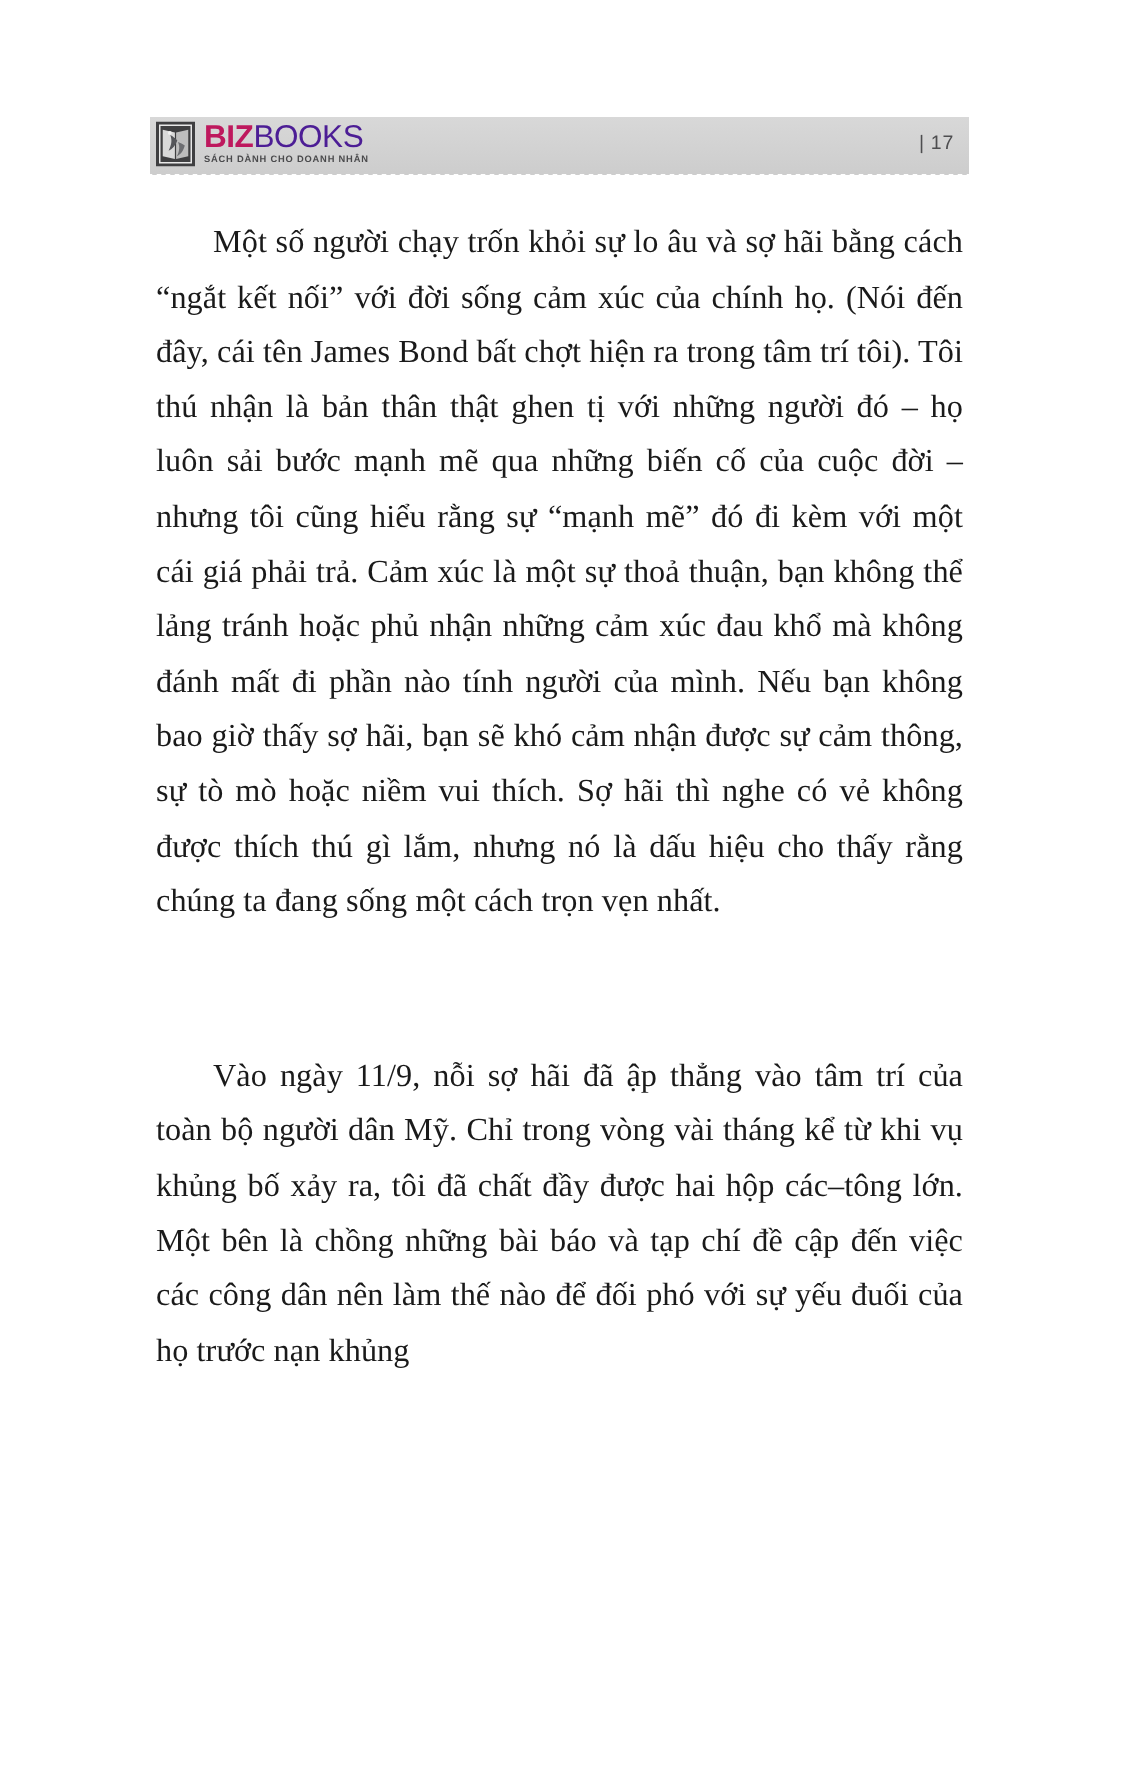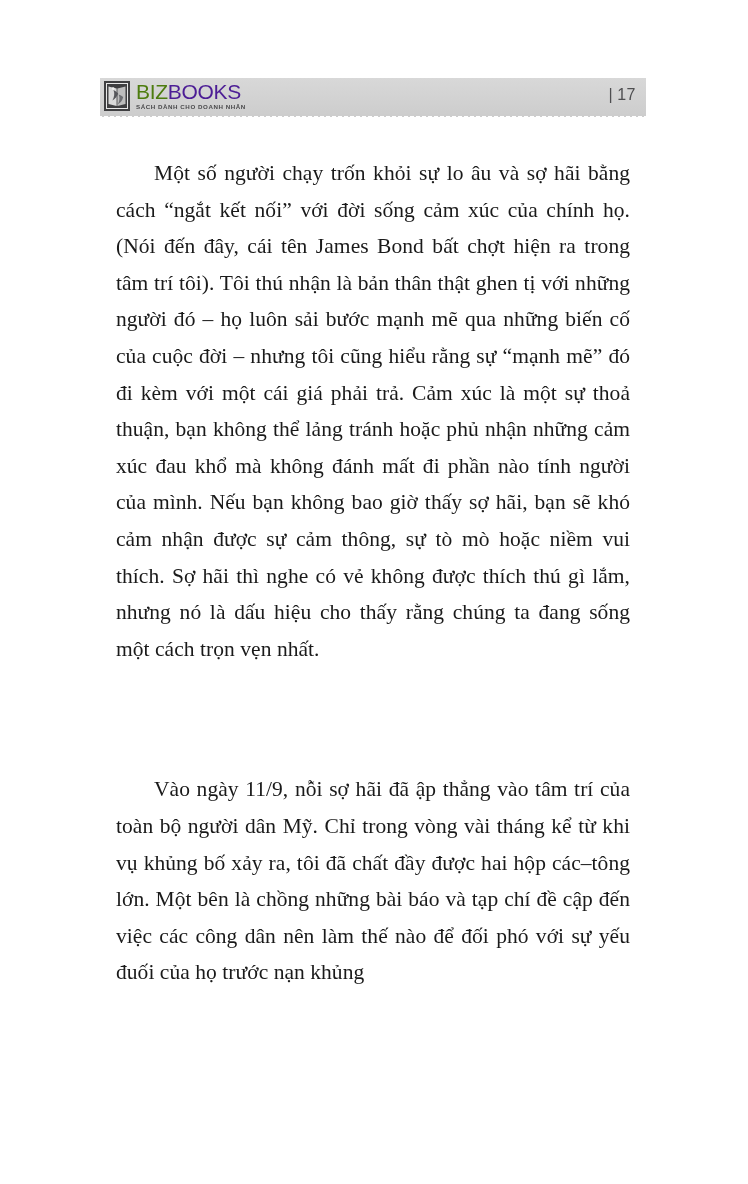--- a/index.html
+++ b/index.html
@@ -73,22 +73,22 @@
     padding-top: 1px;
   }
   .brand-wordmark {
     font-family: "Liberation Sans", "DejaVu Sans", sans-serif;
     font-size: 21px;
     line-height: 21px;
     letter-spacing: -0.3px;
     white-space: nowrap;
   }
   .brand-wordmark .biz {
-    font-weight: 400;
-    color: #4d7c0f;
+    font-weight: 700;
+    color: #be185d;
   }
   .brand-wordmark .books {
     font-weight: 400;
     color: #4c1d95;
   }
   .brand-tagline {
     font-family: "Liberation Sans", "DejaVu Sans", sans-serif;
     font-size: 6.2px;
     line-height: 8px;
     letter-spacing: 0.55px;
@@ -96,40 +96,40 @@
     color: #4a4a4c;
     white-space: nowrap;
     margin-top: 1px;
   }
 
   .folio {
     position: absolute;
     right: 10px;
     top: 7px;
     font-family: "Liberation Sans", "DejaVu Sans", sans-serif;
-    font-size: 16px;
+    font-size: 13px;
     line-height: 20px;
     color: #4e4e50;
     letter-spacing: 0.5px;
     white-space: nowrap;
   }
   .folio .rule {
     color: #4e4e50;
     margin-right: 4px;
   }
 
   
   .body-col {
     position: absolute;
     left: 100px;
     top: 139px;
     width: 546px;
   }
   p.para {
-    margin: 16px;
+    margin: 4px;
     font-size: 21.5px;
     line-height: 36.6px;
     text-align: justify;
     text-indent: 38px;
     letter-spacing: 0.05px;
     -webkit-hyphens: none;
     hyphens: none;
   }
   h2.section-heading {
     margin: 0;

